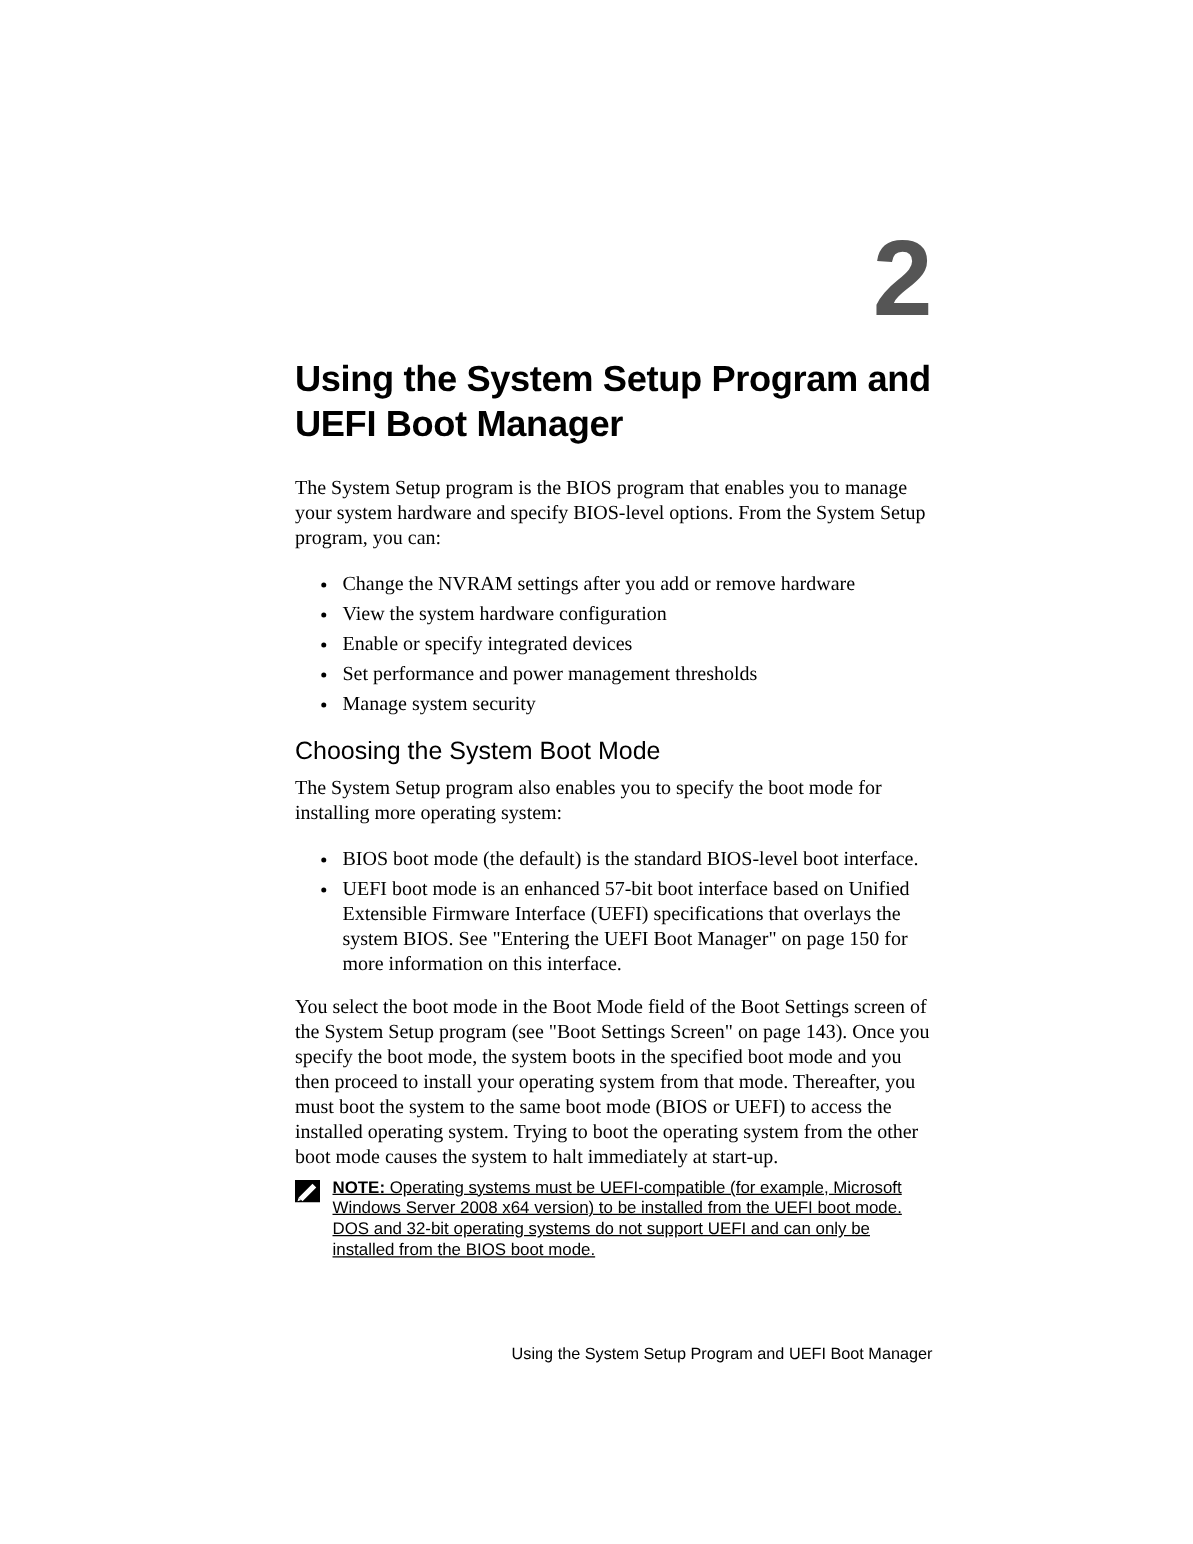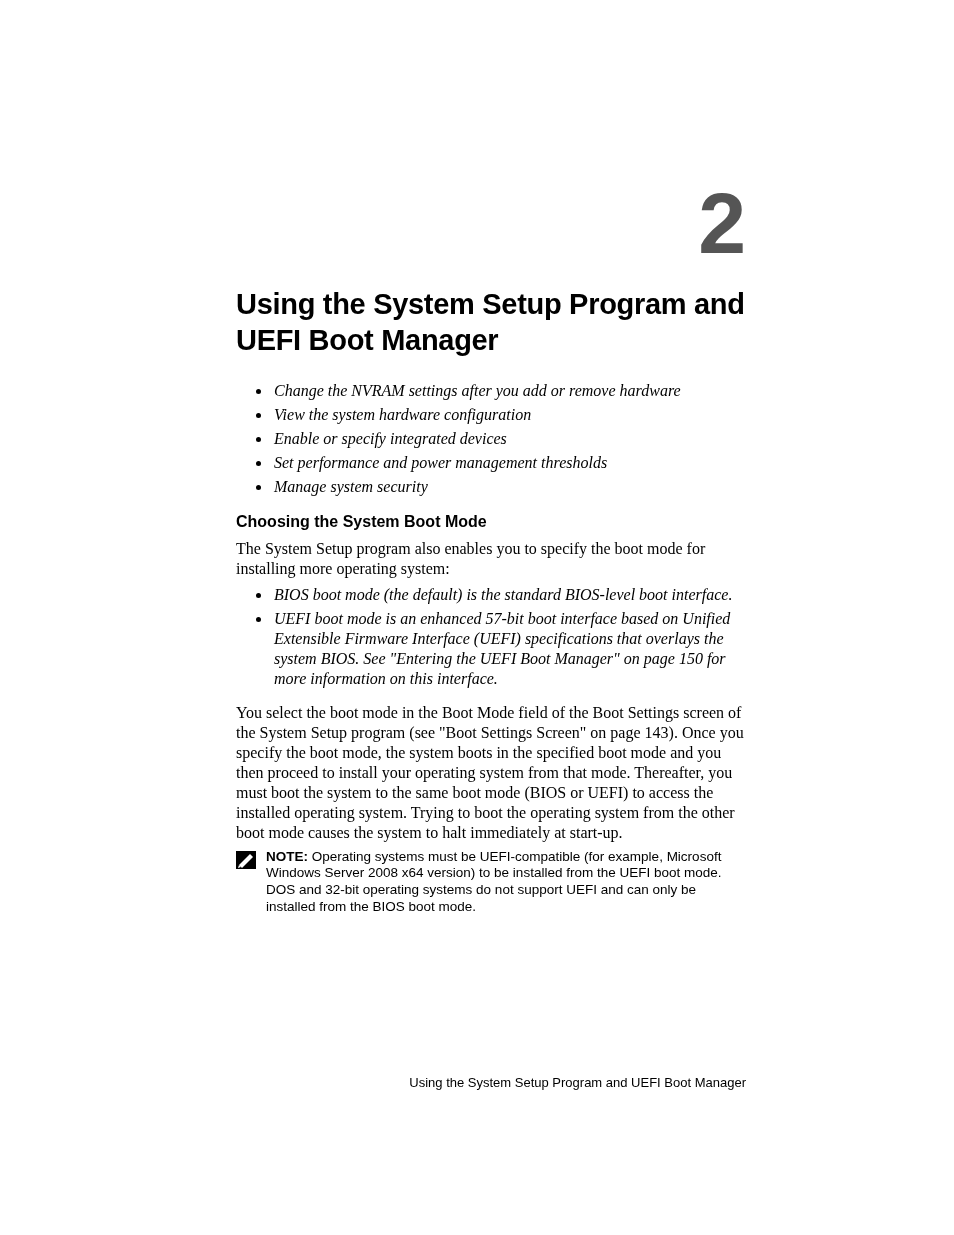--- a/index.html
+++ b/index.html
@@ -33,39 +33,39 @@
     margin: 18px 0 22px 0;
     line-height: 1.25;
     letter-spacing: -0.3px;
   }
   p.body {
     font-size: 16px;
     line-height: 1.25;
     margin: 0 0 6px 0;
   }
   ul.bullets {
-    margin: 6px 0 14px 0;
+    margin: 17px 0 14px 0;
     padding-left: 36px;
-    font-style: italic;
   }
   ul.bullets li {
     font-size: 16px;
     line-height: 1.25;
     margin: 4px 0 4px 0;
     padding-left: 2px;
   }
   h2.section {
     font-family: Arial, Helvetica, sans-serif;
-    font-weight: 700;
-    font-size: 16px;
+    font-weight: 400;
+    font-size: 20px;
     margin: 16px 0 8px 0;
   }
   .note-block {
     display: flex;
     align-items: flex-start;
+    text-decoration: underline;
   }
   .note-icon {
     flex: 0 0 auto;
     margin-right: 10px;
     margin-top: 2px;
   }
   .note-text {
     font-family: Arial, Helvetica, sans-serif;
     font-size: 13.5px;
     line-height: 1.25;
@@ -87,20 +87,21 @@
   .bold-inline { font-weight: 400; }
 </style>
 </head>
 <body>
 
 <div class="page">
   <div class="chapter-number">2</div>
 
   <h1 class="title">Using the System Setup Program and UEFI Boot Manager</h1>
 
+  <p class="body">The System Setup program is the BIOS program that enables you to manage your system hardware and specify BIOS-level options. From the System Setup program, you can:</p>
 
   <ul class="bullets">
     <li>Change the NVRAM settings after you add or remove hardware</li>
     <li>View the system hardware configuration</li>
     <li>Enable or specify integrated devices</li>
     <li>Set performance and power management thresholds</li>
     <li>Manage system security</li>
   </ul>
 
   <h2 class="section">Choosing the System Boot Mode</h2>

